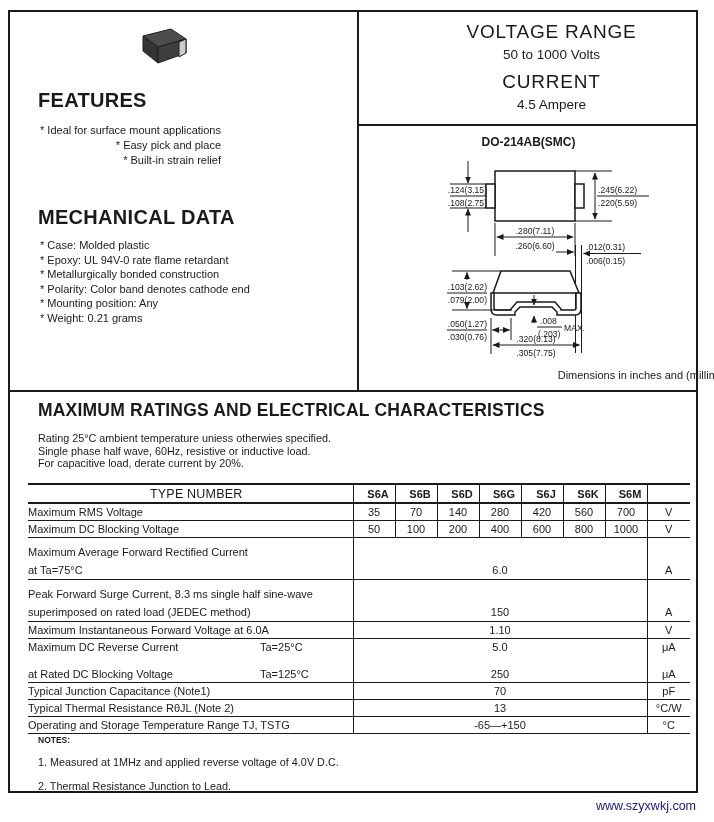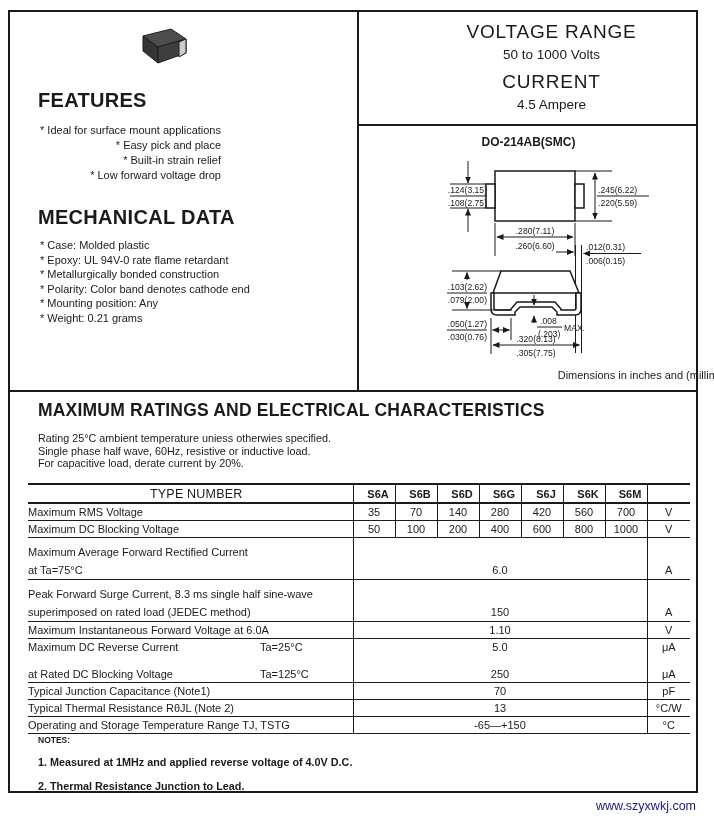--- a/index.html
+++ b/index.html
@@ -38,21 +38,21 @@
   table.ratings tbody tr{border-bottom:1.7px solid #1a1a1a;}
   table.ratings tbody tr.nb{border-bottom:none;}
   .c-param{text-align:left;padding-left:12px;position:relative;}
   .c-val,.c-unit,.c-merged{text-align:center;border-left:1.6px solid #1a1a1a;}
   tr.h18 td{height:20px;vertical-align:bottom;padding-bottom:2px;}
   tr.h19 td{height:19px;vertical-align:middle;}
   tr.gend td{padding-top:11px;}
   .cond{position:absolute;left:232px;bottom:inherit;}
 
   .notes-label{position:absolute;left:38px;top:735px;font-size:8.5px;font-weight:700;}
-  .notes-list{position:absolute;left:38px;top:750px;font-size:10.8px;line-height:24px;font-weight:bold;}
+  .notes-list{position:absolute;left:38px;top:750px;font-size:10.8px;line-height:24px;}
 
   .footer-url{position:absolute;right:18px;top:799px;font-size:12.5px;}
   svg .thin{stroke:#1a1a1a;stroke-width:1;}
   svg .shape{fill:#ffffff;stroke:#1a1a1a;stroke-width:1.5;}
   svg text{font-family:"Liberation Sans",sans-serif;font-size:8.6px;fill:#1a1a1a;}
 </style>
 </head>
 <body>
 
 <div class="outer-border"></div>
@@ -65,21 +65,20 @@
   <polygon points="12,12 27,23 27,39 12,27" fill="#343434" stroke="#1f1f1f" stroke-width="1"></polygon>
   <polygon points="27,23 55,15 55,29 27,39" fill="#3e3e3e" stroke="#1f1f1f" stroke-width="1"></polygon>
   <polygon points="48,18 55,15 55,29 48,33" fill="#cccccc" stroke="#1f1f1f" stroke-width="1"></polygon>
 </svg>
 
 <h2 class="h-left" id="features-title">FEATURES</h2>
 <div class="bullets" id="features-list">
     <div>* Ideal for surface mount applications</div>
     <div>* Easy pick and place</div>
     <div>* Built-in strain relief</div>
-    <div>* Low forward voltage drop</div>
   </div>
 
 <h2 class="h-left" id="mech-title">MECHANICAL DATA</h2>
 <div class="bullets" id="mech-list">
     <div>* Case: Molded plastic</div>
     <div>* Epoxy: UL 94V-0 rate flame retardant</div>
     <div>* Metallurgically bonded construction</div>
     <div>* Polarity: Color band denotes cathode end</div>
     <div>* Mounting position: Any</div>
     <div>* Weight: 0.21 grams</div>

